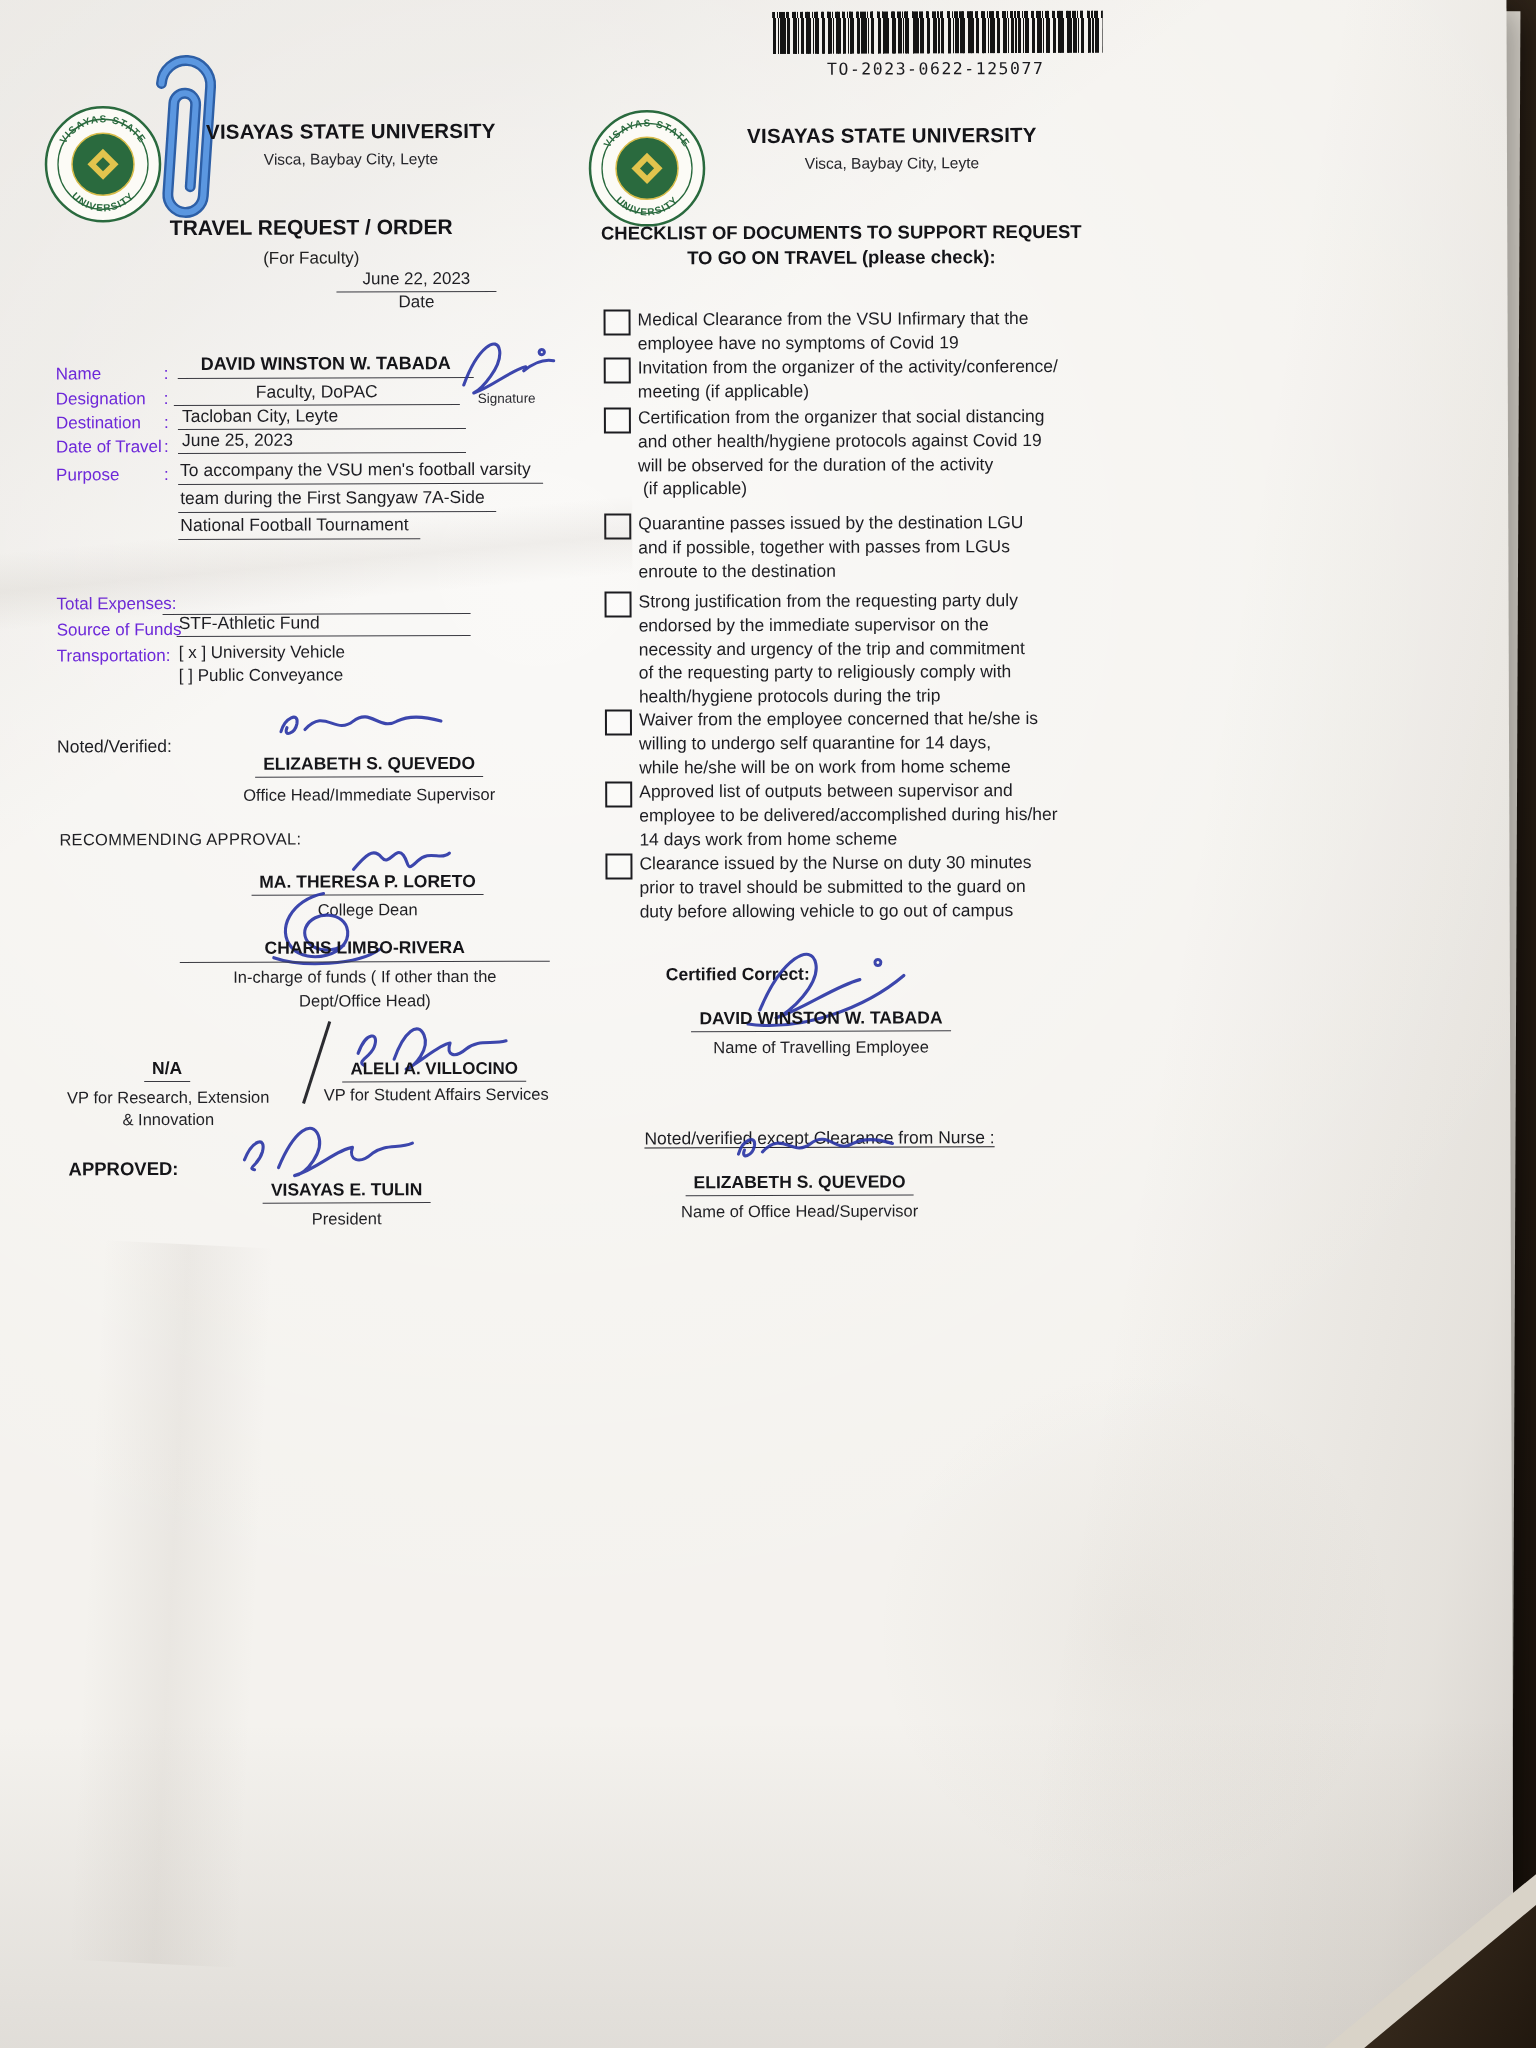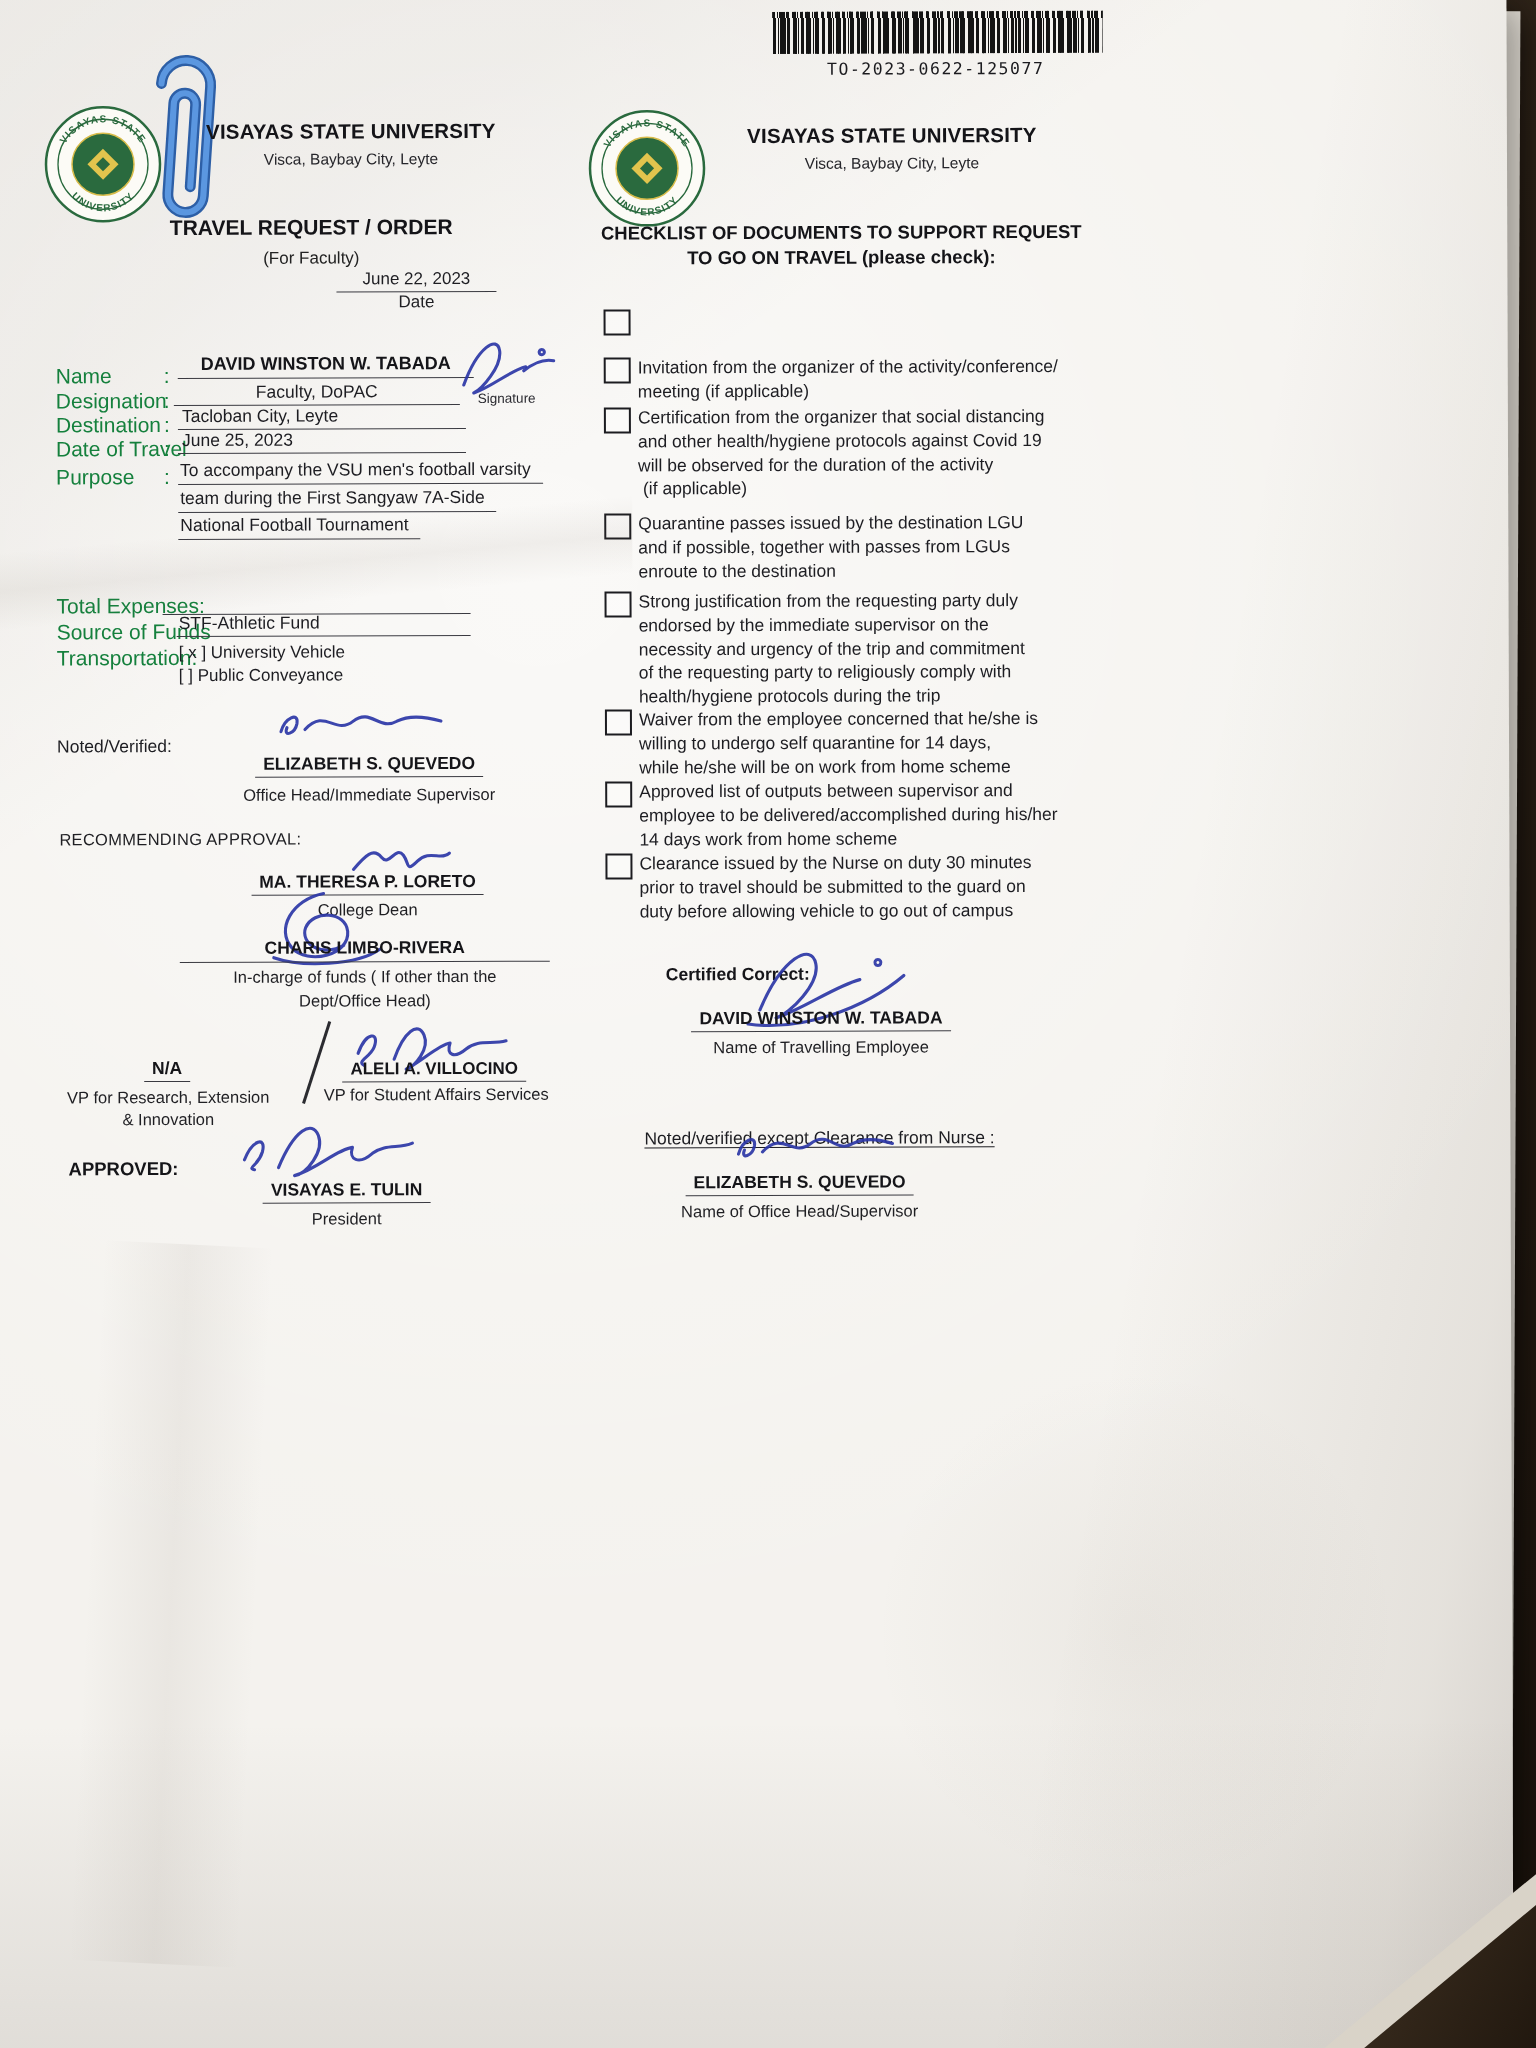--- a/index.html
+++ b/index.html
@@ -13,21 +13,21 @@
       linear-gradient(100deg, rgba(0,0,0,0) 72%, rgba(95,80,62,.10) 92%, rgba(66,50,38,.17) 100%),
       linear-gradient(0deg, rgba(80,68,55,.12), rgba(0,0,0,0) 16%),
       linear-gradient(145deg, rgba(120,110,100,.09) 0 14%, rgba(0,0,0,0) 28%); }
   .abs { position:absolute; }
   .crease { position:absolute; pointer-events:none; }
   .crease1 { left:0; top:500px; width:640px; height:140px; background:linear-gradient(175deg, transparent 30%, rgba(110,95,80,.08) 50%, transparent 70%); }
   .crease2 { left:90px; top:1250px; width:170px; height:720px; background:linear-gradient(90deg, transparent, rgba(110,95,80,.08), transparent); transform:rotate(3deg); }
   .crease3 { left:880px; top:1380px; width:520px; height:520px; background:radial-gradient(closest-side, rgba(120,105,85,.07), transparent); }
 
   
-  .lab { font-size:21px; color:#15803d; }
+  .lab { font-size:17px; color:#6d28d9; }
   .val { font-size:17.5px; color:#1d1d22; }
   .sm  { font-size:16.5px; }
   .b   { font-weight:700; color:#151519; }
   .c   { text-align:center; }
   .ul  { border-bottom:1.7px solid #3a3a41; }
   .iul { display:inline-block; border-bottom:1.7px solid #3a3a41; padding:0 8px 2px; }
 
   
   .uniname { font-size:20.5px; font-weight:700; letter-spacing:.2px; color:#141418; }
   .uniaddr { font-size:15.5px; margin-top:7px; color:#26262b; }
@@ -217,20 +217,22 @@
       <div class="uniaddr">Visca, Baybay City, Leyte</div>
     </div>
 
     <div class="abs c" style="left:600px;top:228px;width:500px">
       <div class="cktitle">CHECKLIST OF DOCUMENTS TO SUPPORT REQUEST</div>
       <div class="cktitle">TO GO ON TRAVEL (please check):</div>
     </div>
 
     <div class="ckitem" style="top:316px">
       <span class="ckbox"></span>
+      <span class="cktext">Medical Clearance from the VSU Infirmary that the
+employee have no symptoms of Covid 19</span>
     </div>
     <div class="ckitem" style="top:364px">
       <span class="ckbox"></span>
       <span class="cktext">Invitation from the organizer of the activity/conference/
 meeting (if applicable)</span>
     </div>
     <div class="ckitem" style="top:414px">
       <span class="ckbox"></span>
       <span class="cktext">Certification from the organizer that social distancing
 and other health/hygiene protocols against Covid 19

